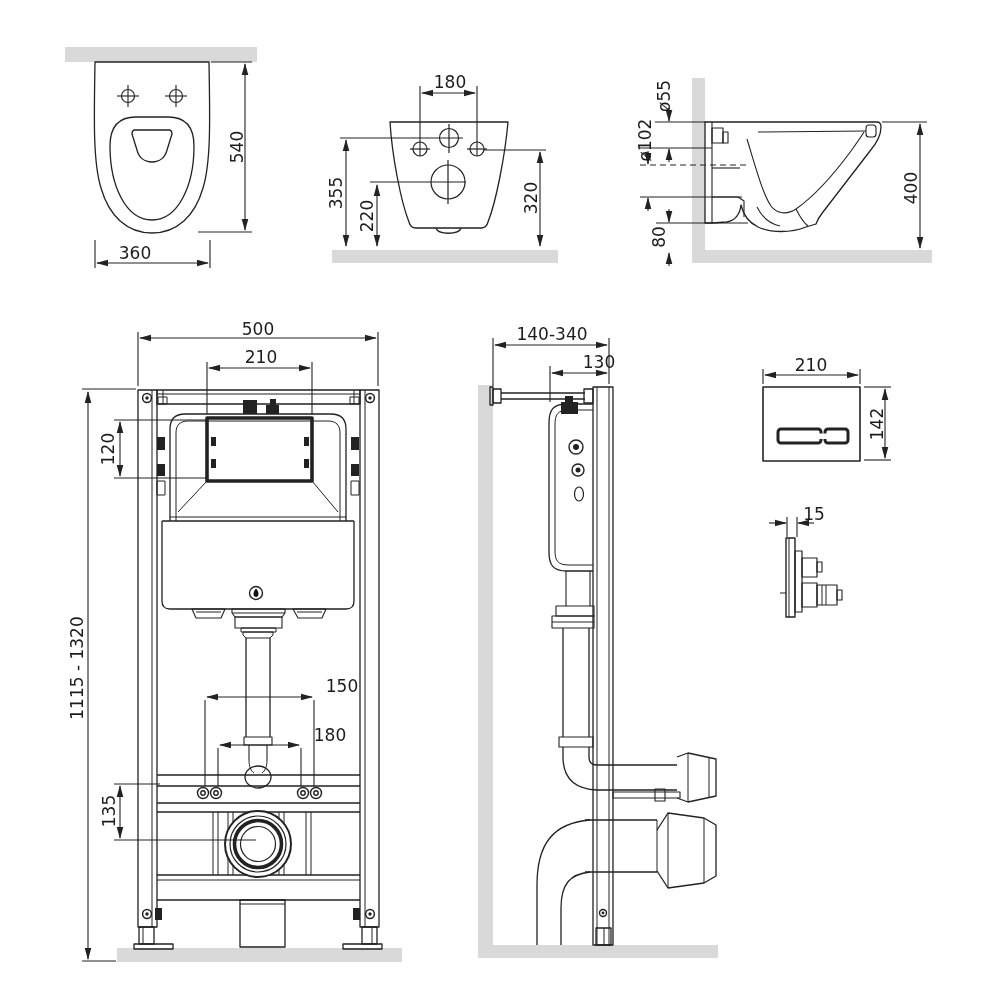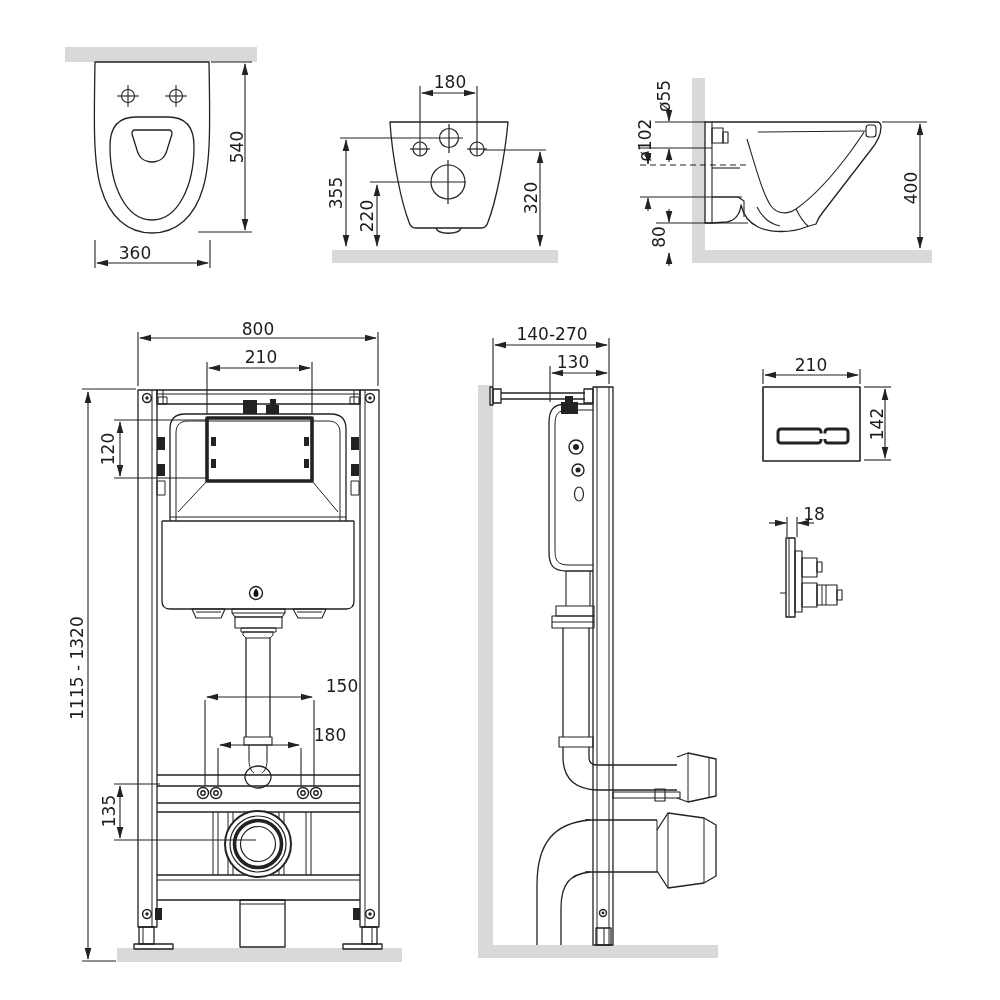--- a/index.html
+++ b/index.html
@@ -358,28 +358,28 @@
   <span class="dim" style="left:450px;top:82px">180</span>
   <span class="dim vdim" style="left:336px;top:193px">355</span>
   <span class="dim vdim" style="left:367px;top:216px">220</span>
   <span class="dim vdim" style="left:531px;top:198px">320</span>
 
   <span class="dim vdim" style="left:664px;top:96px">ø55</span>
   <span class="dim vdim" style="left:645px;top:140px">ø102</span>
   <span class="dim vdim" style="left:659px;top:237px">80</span>
   <span class="dim vdim" style="left:911px;top:188px">400</span>
 
-  <span class="dim" style="left:258px;top:329px">800</span>
+  <span class="dim" style="left:258px;top:329px">500</span>
   <span class="dim" style="left:261px;top:357px">210</span>
   <span class="dim vdim" style="left:108px;top:449px">120</span>
   <span class="dim vdim" style="left:77px;top:668px">1115 - 1320</span>
   <span class="dim" style="left:342px;top:686px">150</span>
   <span class="dim" style="left:330px;top:735px">180</span>
   <span class="dim vdim" style="left:109px;top:811px">135</span>
 
-  <span class="dim" style="left:552px;top:334px">140-270</span>
-  <span class="dim" style="left:573px;top:362px">130</span>
+  <span class="dim" style="left:552px;top:334px">140-340</span>
+  <span class="dim" style="left:599px;top:362px">130</span>
 
   <span class="dim" style="left:811px;top:365px">210</span>
   <span class="dim vdim" style="left:877px;top:424px">142</span>
-  <span class="dim" style="left:814px;top:514px">18</span>
+  <span class="dim" style="left:814px;top:514px">15</span>
 
 </div>
 
 </body></html>

